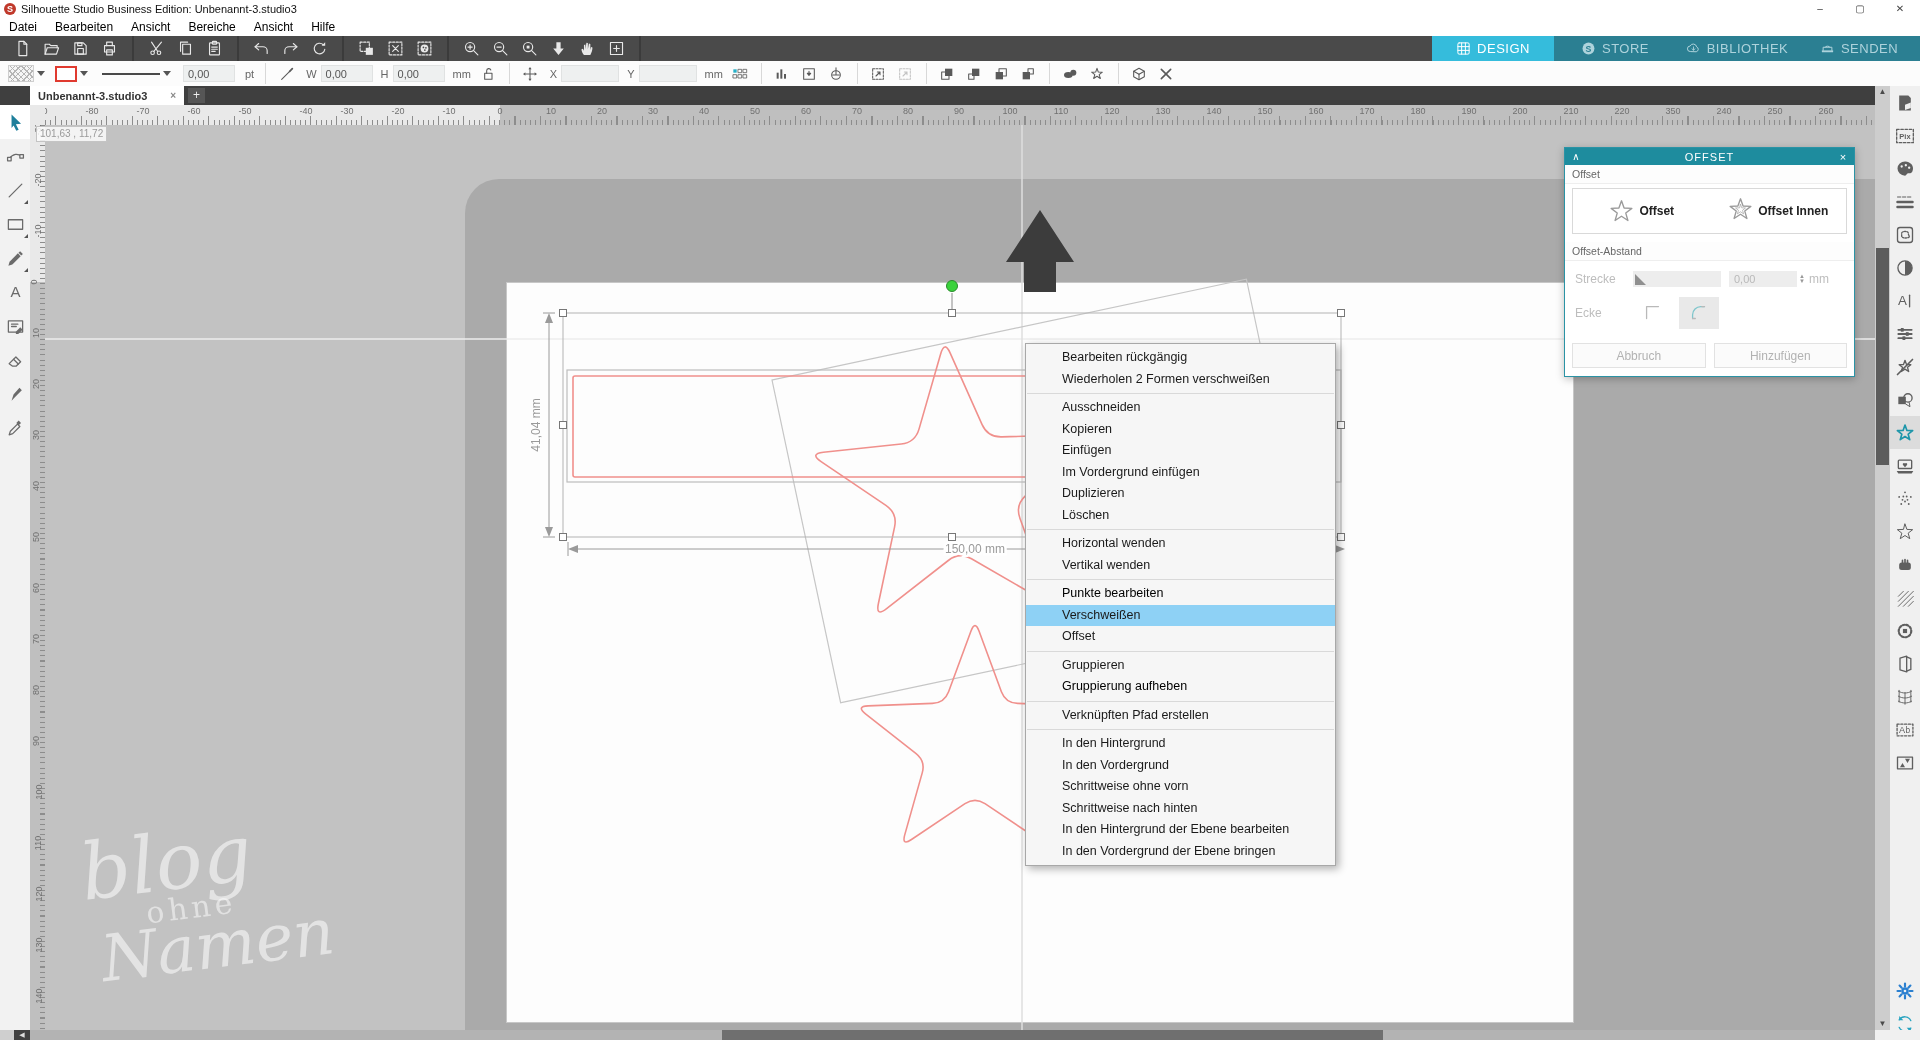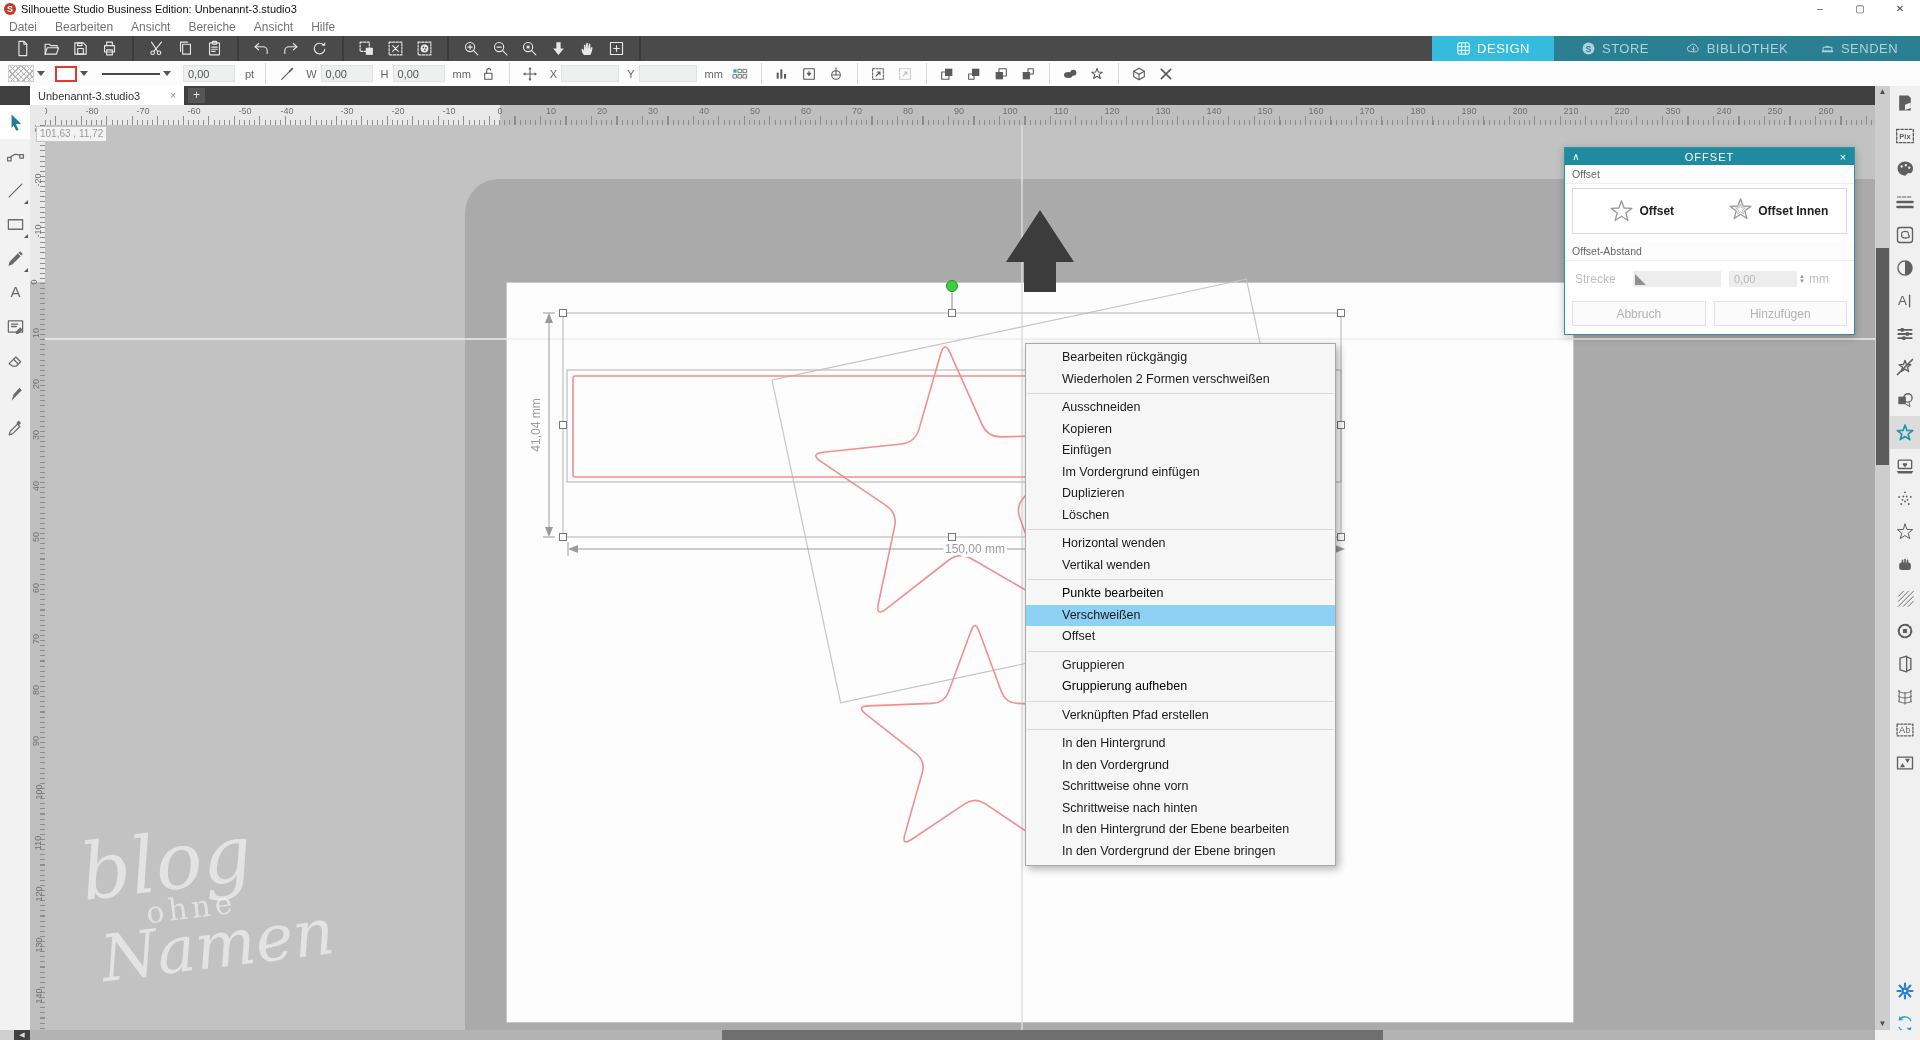--- a/index.html
+++ b/index.html
@@ -9,21 +9,21 @@
   
   #titlebar{position:absolute;left:0;top:0;width:1920px;height:18px;background:#ffffff;
     display:flex;align-items:center;font-size:11px;color:#111;}
   #titlebar .logo{width:12px;height:12px;border-radius:50%;background:#c0392b;color:#fff;
     font-size:9px;font-weight:bold;text-align:center;line-height:12px;margin:0 5px 0 4px;}
   #win-controls{margin-left:auto;display:flex;height:18px;}
   #win-controls span{width:40px;text-align:center;line-height:18px;font-size:10px;color:#444;}
 
   
   #menubar{position:absolute;left:0;top:18px;width:1920px;height:18px;background:#fff;
-    display:flex;align-items:center;font-size:12px;color:#737373;}
+    display:flex;align-items:center;font-size:12px;color:#000000;}
   #menubar .mi{padding:0 9px;line-height:18px;}
 
   
   #toolbar-top{position:absolute;left:0;top:36px;width:1920px;height:25px;background:#4a4a4a;
     display:flex;align-items:center;color:#e8e8e8;}
   .tgroup{display:flex;align-items:center;height:25px;padding:0 8px;border-right:2px solid #3b3b3b;}
   .tbtn{width:29px;height:22px;display:flex;align-items:center;justify-content:center;}
   .ic{display:block;fill:none;stroke:currentColor;stroke-width:1.6;stroke-linecap:round;stroke-linejoin:round;}
   .tbtn .ic{width:17px;height:17px;}
 
@@ -48,21 +48,21 @@
      repeating-linear-gradient(-45deg,#0000 0 3px,#b5b5b5 3px 4px),#f5f5f5;border:1px solid #cfcfcf;}
   .swatch-stroke{width:18px;height:12px;background:#fff;border:2px solid #e03a2f;}
   .swatch-line{width:58px;height:0;border-top:2px solid #4a4a4a;}
   .pbtn{width:27px;height:21px;display:flex;align-items:center;justify-content:center;color:#5a5a5a;}
   .pbtn .ic{width:16px;height:16px;}
   .pbtn.dim{opacity:.35;}
 
   
   #tabbar{position:absolute;left:0;top:86px;width:1890px;height:19px;background:#3f3f3f;display:flex;}
   #tab-active{margin-left:30px;width:138px;background:#ffffff;color:#333;font-size:11px;
-    display:flex;align-items:center;padding:0 8px;}
+    display:flex;align-items:center;padding:0 8px;font-weight:bold;}
   #tab-active .tclose{margin-left:auto;color:#888;font-size:10px;}
   #tab-new{width:17px;height:15px;margin:2px 0 0 4px;background:#565656;color:#eee;
     font-size:12px;text-align:center;line-height:15px;}
 
   
   #left-tools{position:absolute;left:0;top:105px;width:30px;height:925px;background:#f2f2f2;
     display:flex;flex-direction:column;align-items:center;border-right:1px solid #ddd;}
   .ltool{width:30px;height:34px;display:flex;align-items:center;justify-content:center;
     color:#6b6b6b;position:relative;}
   .ltool .ic{width:19px;height:19px;}
@@ -561,21 +561,21 @@
 
   <div id="hruler">
     <div class="dark"></div>
       <div class="ticks5"></div>
       <div class="ticks"></div>
   <span class="num" style="left: 11px;">-90</span>
       <span class="num" style="left: 62px;">-80</span>
       <span class="num" style="left: 113px;">-70</span>
       <span class="num" style="left: 164px;">-60</span>
       <span class="num" style="left: 215px;">-50</span>
-      <span class="num" style="left: 257px;">-40</span>
+      <span class="num" style="left: 276px;">-40</span>
       <span class="num" style="left: 317px;">-30</span>
       <span class="num" style="left: 368px;">-20</span>
       <span class="num" style="left: 419px;">-10</span>
       <span class="num" style="left: 470px;">0</span>
       <span class="num" style="left: 521px;">10</span>
       <span class="num" style="left: 572px;">20</span>
       <span class="num" style="left: 623px;">30</span>
       <span class="num" style="left: 674px;">40</span>
       <span class="num" style="left: 725px;">50</span>
       <span class="num" style="left: 776px;">60</span>
@@ -731,20 +731,38 @@
       <div id="op-slider">
           <div class="ramp"></div>
         </div>
       <div id="op-value">0,00</div>
       <div id="op-spin">
         <span>▲</span>
           <span>▼</span>
       </div>
       <span>mm</span>
     </div>
+    <div class="op-row">
+      <span class="op-lbl">Ecke</span>
+      <div class="op-corner-btn">
+          <span id="op-corner1">
+            <svg class="ic " viewBox="0 0 24 24">
+              <path d="M5 18V5h13"></path>
+            </svg>
+          </span>
+        </div>
+      <div class="op-corner-btn selected">
+          <span id="op-corner2">
+            <svg class="ic " viewBox="0 0 24 24">
+              <path d="M5 18v-4a9 9 0 0 1 9-9h4" stroke="#7ec6cc"></path>
+              <path d="M5 18h3M15 5h3" stroke="#b9b9b9"></path>
+            </svg>
+          </span>
+        </div>
+    </div>
     <div id="op-actions">
       <div class="op-act">Abbruch</div>
       <div class="op-act">Hinzufügen</div>
     </div>
   </div>
 
   <div id="right-sidebar">
       <div class="rtool">
         <svg class="ic " viewBox="0 0 24 24">
           <path d="M5 3h11l3 3v15H5z" fill="currentColor" stroke="none"></path>

